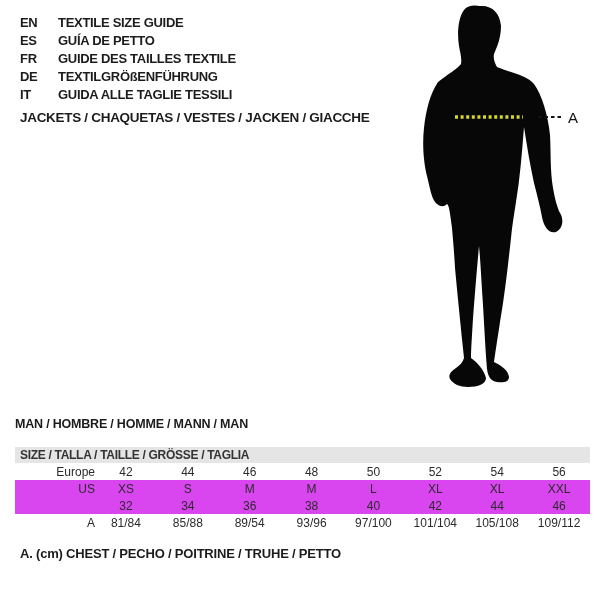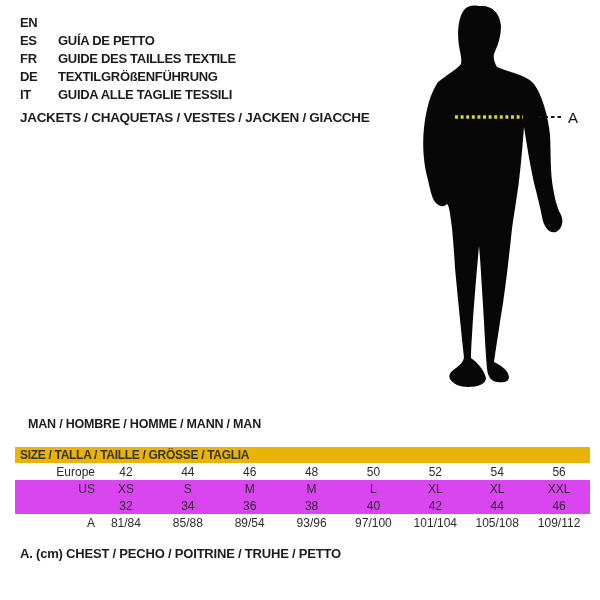--- a/index.html
+++ b/index.html
@@ -28,29 +28,29 @@
     font-size: 13.5px; font-weight: bold; letter-spacing: -0.3px;
     line-height: 19px; white-space: nowrap;
   }
 
   
   .figure-wrap { position: absolute; left: 398px; top: 0; width: 202px; height: 420px; }
   .figure-wrap svg { display: block; }
 
   
   .section-title {
-    position: absolute; left: 28px; top: 417px;
+    position: absolute; left: 15px; top: 417px;
     font-size: 12.5px; font-weight: bold; letter-spacing: -0.2px; white-space: nowrap;
   }
 
   
   .size-table-wrap { position: absolute; left: 15px; top: 447px; width: 575px; }
   table.size-table { width: 100%; border-collapse: collapse; table-layout: fixed; }
   .size-table th.hdr {
-    background: #eab308; height: 16px;
+    background: #e5e5e5; height: 16px;
     font-size: 12px; font-weight: bold; letter-spacing: -0.3px;
     text-align: left; padding-left: 5px; color: #333333; white-space: nowrap;
   }
   .size-table td {
     height: 17px; font-size: 12px; color: #2b2b2b;
     text-align: center; vertical-align: middle; white-space: nowrap;
   }
   .size-table td.rowlabel { text-align: right; padding-left: 5px; }
   .size-table tr.shaded td { background: #d946ef; }
 
@@ -59,20 +59,21 @@
     position: absolute; left: 20px; top: 546px;
     font-size: 13px; font-weight: bold; letter-spacing: -0.2px; white-space: nowrap;
   }
 </style>
 </head>
 <body>
 
 <div class="lang-list">
     <div class="lang-row">
       <span class="lang-code">EN</span>
+      <span class="lang-label">TEXTILE SIZE GUIDE</span>
     </div>
     <div class="lang-row">
       <span class="lang-code">ES</span>
       <span class="lang-label">GUÍA DE PETTO</span>
     </div>
     <div class="lang-row">
       <span class="lang-code">FR</span>
       <span class="lang-label">GUIDE DES TAILLES TEXTILE</span>
     </div>
     <div class="lang-row">

